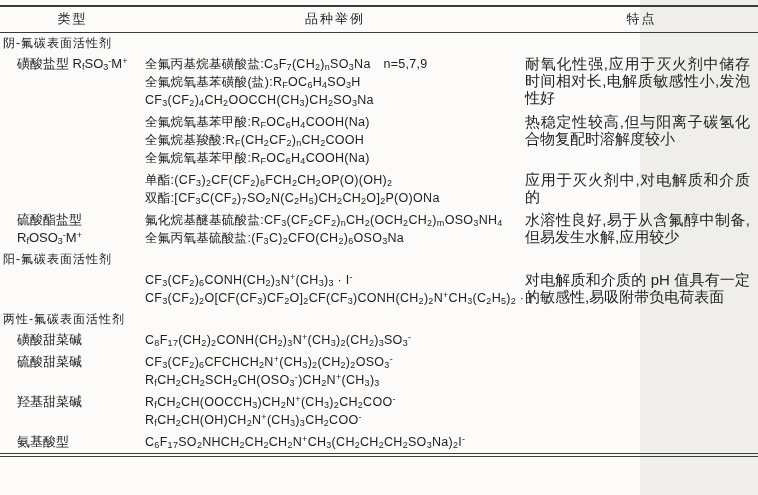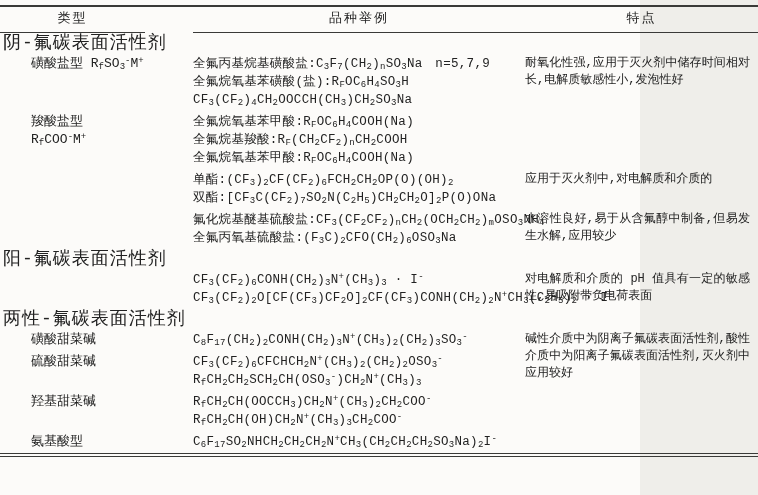--- a/index.html
+++ b/index.html
@@ -3,68 +3,68 @@
 <meta charset="utf-8">
 <style>
   html,body{margin:0;padding:0;}
   body{background:#efeeea;}
   .page{
     width:640px;
     min-height:495px;
     margin:0;
     background:#fcfbf9;
     color:#222;
-    font-family:Liberation Mono, monospace;
+    font-family:Liberation Sans, sans-serif;
     box-sizing:border-box;
     padding-top:5px;
   }
   .tbl{
     display:grid;
     grid-template-columns:145px 380px 233px;
     border-top:2px solid #3a3a38;
     border-bottom:4px double #3a3a38;
     width:758px;
     box-sizing:border-box;
   }
   .c1{grid-column:1;}
-  .c2{grid-column:2;margin-left:48px;}
+  .c2{grid-column:2;}
   .c3{grid-column:3;}
   .span3{grid-column:1 / -1;}
   .h{
     font-size:13px;
     line-height:16px;
     padding:4px 0 5px 0;
     text-align:center;
     border-bottom:1px solid #3a3a38;
     letter-spacing:2px;
   }
   .sec{
-    font-size:18px;
+    font-size:12px;
     line-height:17px;
     padding:2px 8px 1px 3px;
     letter-spacing:1px;
   }
   .cell{
     padding:2px 0;
     vertical-align:top;
   }
-  .tcell{padding-left:31px;}
+  .tcell{padding-left:17px;}
   .tline{
     font-size:13px;
     line-height:18px;
     white-space:nowrap;
   }
   .fline{
     font-size:12.5px;
     line-height:18px;
     white-space:nowrap;
     letter-spacing:0.3px;
   }
   .feat{
-    font-size:12px;
+    font-size:15px;
     line-height:17px;
     padding-right:8px;
     text-align:justify;
   }
   .featspan{grid-row:span 4;}
   sub,sup{font-size:9px;line-height:0;}
   sub{vertical-align:-2px;}
   sup{vertical-align:4px;}
 </style>
 </head>
@@ -82,38 +82,39 @@
     <div class="cell tcell c1">
       <div class="tline">磺酸盐型 R<sub>f</sub>SO<sub>3</sub><sup>-</sup>M<sup>+</sup></div>
     </div>
     <div class="cell c2">
       <div class="fline">全氟丙基烷基磺酸盐:C<sub>3</sub>F<sub>7</sub>(CH<sub>2</sub>)<sub>n</sub>SO<sub>3</sub>Na n=5,7,9</div>
       <div class="fline">全氟烷氧基苯磺酸(盐):R<sub>F</sub>OC<sub>6</sub>H<sub>4</sub>SO<sub>3</sub>H</div>
       <div class="fline">CF<sub>3</sub>(CF<sub>2</sub>)<sub>4</sub>CH<sub>2</sub>OOCCH(CH<sub>3</sub>)CH<sub>2</sub>SO<sub>3</sub>Na</div>
     </div>
     <div class="cell feat c3">耐氧化性强,应用于灭火剂中储存时间相对长,电解质敏感性小,发泡性好</div>
 
-    <div class="cell tcell c1">
-      <div class="tline">羧酸盐型</div>
-      <div class="tline">R<sub>f</sub>COO<sup>-</sup>M<sup>+</sup></div>
-    </div>
     <div class="cell c2">
       <div class="fline">全氟烷氧基苯甲酸:R<sub>F</sub>OC<sub>6</sub>H<sub>4</sub>COOH(Na)</div>
       <div class="fline">全氟烷基羧酸:R<sub>F</sub>(CH<sub>2</sub>CF<sub>2</sub>)<sub>n</sub>CH<sub>2</sub>COOH</div>
       <div class="fline">全氟烷氧基苯甲酸:R<sub>F</sub>OC<sub>6</sub>H<sub>4</sub>COOH(Na)</div>
     </div>
+    <div class="cell feat c3">热稳定性较高,但与阳离子碳氢化合物复配时溶解度较小</div>
 
     <div class="cell tcell c1">
     </div>
     <div class="cell c2">
       <div class="fline">单酯:(CF<sub>3</sub>)<sub>2</sub>CF(CF<sub>2</sub>)<sub>6</sub>FCH<sub>2</sub>CH<sub>2</sub>OP(O)(OH)<sub>2</sub></div>
       <div class="fline">双酯:[CF<sub>3</sub>C(CF<sub>2</sub>)<sub>7</sub>SO<sub>2</sub>N(C<sub>2</sub>H<sub>5</sub>)CH<sub>2</sub>CH<sub>2</sub>O]<sub>2</sub>P(O)ONa</div>
     </div>
     <div class="cell feat c3">应用于灭火剂中,对电解质和介质的</div>
 
+    <div class="cell tcell c1">
+      <div class="tline">硫酸酯盐型</div>
+      <div class="tline">R<sub>f</sub>OSO<sub>3</sub><sup>-</sup>M<sup>+</sup></div>
+    </div>
     <div class="cell c2">
       <div class="fline">氟化烷基醚基硫酸盐:CF<sub>3</sub>(CF<sub>2</sub>CF<sub>2</sub>)<sub>n</sub>CH<sub>2</sub>(OCH<sub>2</sub>CH<sub>2</sub>)<sub>m</sub>OSO<sub>3</sub>NH<sub>4</sub></div>
       <div class="fline">全氟丙氧基硫酸盐:(F<sub>3</sub>C)<sub>2</sub>CFO(CH<sub>2</sub>)<sub>6</sub>OSO<sub>3</sub>Na</div>
     </div>
     <div class="cell feat c3">水溶性良好,易于从含氟醇中制备,但易发生水解,应用较少</div>
 
     <div class="sec span3">阳-氟碳表面活性剂</div>
 
     <div class="cell c2">
       <div class="fline">CF<sub>3</sub>(CF<sub>2</sub>)<sub>6</sub>CONH(CH<sub>2</sub>)<sub>3</sub>N<sup>+</sup>(CH<sub>3</sub>)<sub>3</sub> · I<sup>-</sup></div>
@@ -122,21 +123,20 @@
     <div class="cell feat c3">对电解质和介质的 pH 值具有一定的敏感性,易吸附带负电荷表面</div>
 
     <div class="sec span3">两性-氟碳表面活性剂</div>
 
     <div class="cell tcell c1">
       <div class="tline">磺酸甜菜碱</div>
     </div>
     <div class="cell c2">
       <div class="fline">C<sub>8</sub>F<sub>17</sub>(CH<sub>2</sub>)<sub>2</sub>CONH(CH<sub>2</sub>)<sub>3</sub>N<sup>+</sup>(CH<sub>3</sub>)<sub>2</sub>(CH<sub>2</sub>)<sub>3</sub>SO<sub>3</sub><sup>-</sup></div>
     </div>
-    <div class="cell feat c3 featspan">碱性介质中为阴离子氟碳表面活性剂,酸性介质中为阳离子氟碳表面活性剂,灭火剂中应用较好</div>
 
     <div class="cell tcell c1">
       <div class="tline">硫酸甜菜碱</div>
     </div>
     <div class="cell c2">
       <div class="fline">CF<sub>3</sub>(CF<sub>2</sub>)<sub>6</sub>CFCHCH<sub>2</sub>N<sup>+</sup>(CH<sub>3</sub>)<sub>2</sub>(CH<sub>2</sub>)<sub>2</sub>OSO<sub>3</sub><sup>-</sup></div>
       <div class="fline">R<sub>f</sub>CH<sub>2</sub>CH<sub>2</sub>SCH<sub>2</sub>CH(OSO<sub>3</sub><sup>-</sup>)CH<sub>2</sub>N<sup>+</sup>(CH<sub>3</sub>)<sub>3</sub></div>
     </div>
 
     <div class="cell tcell c1">

